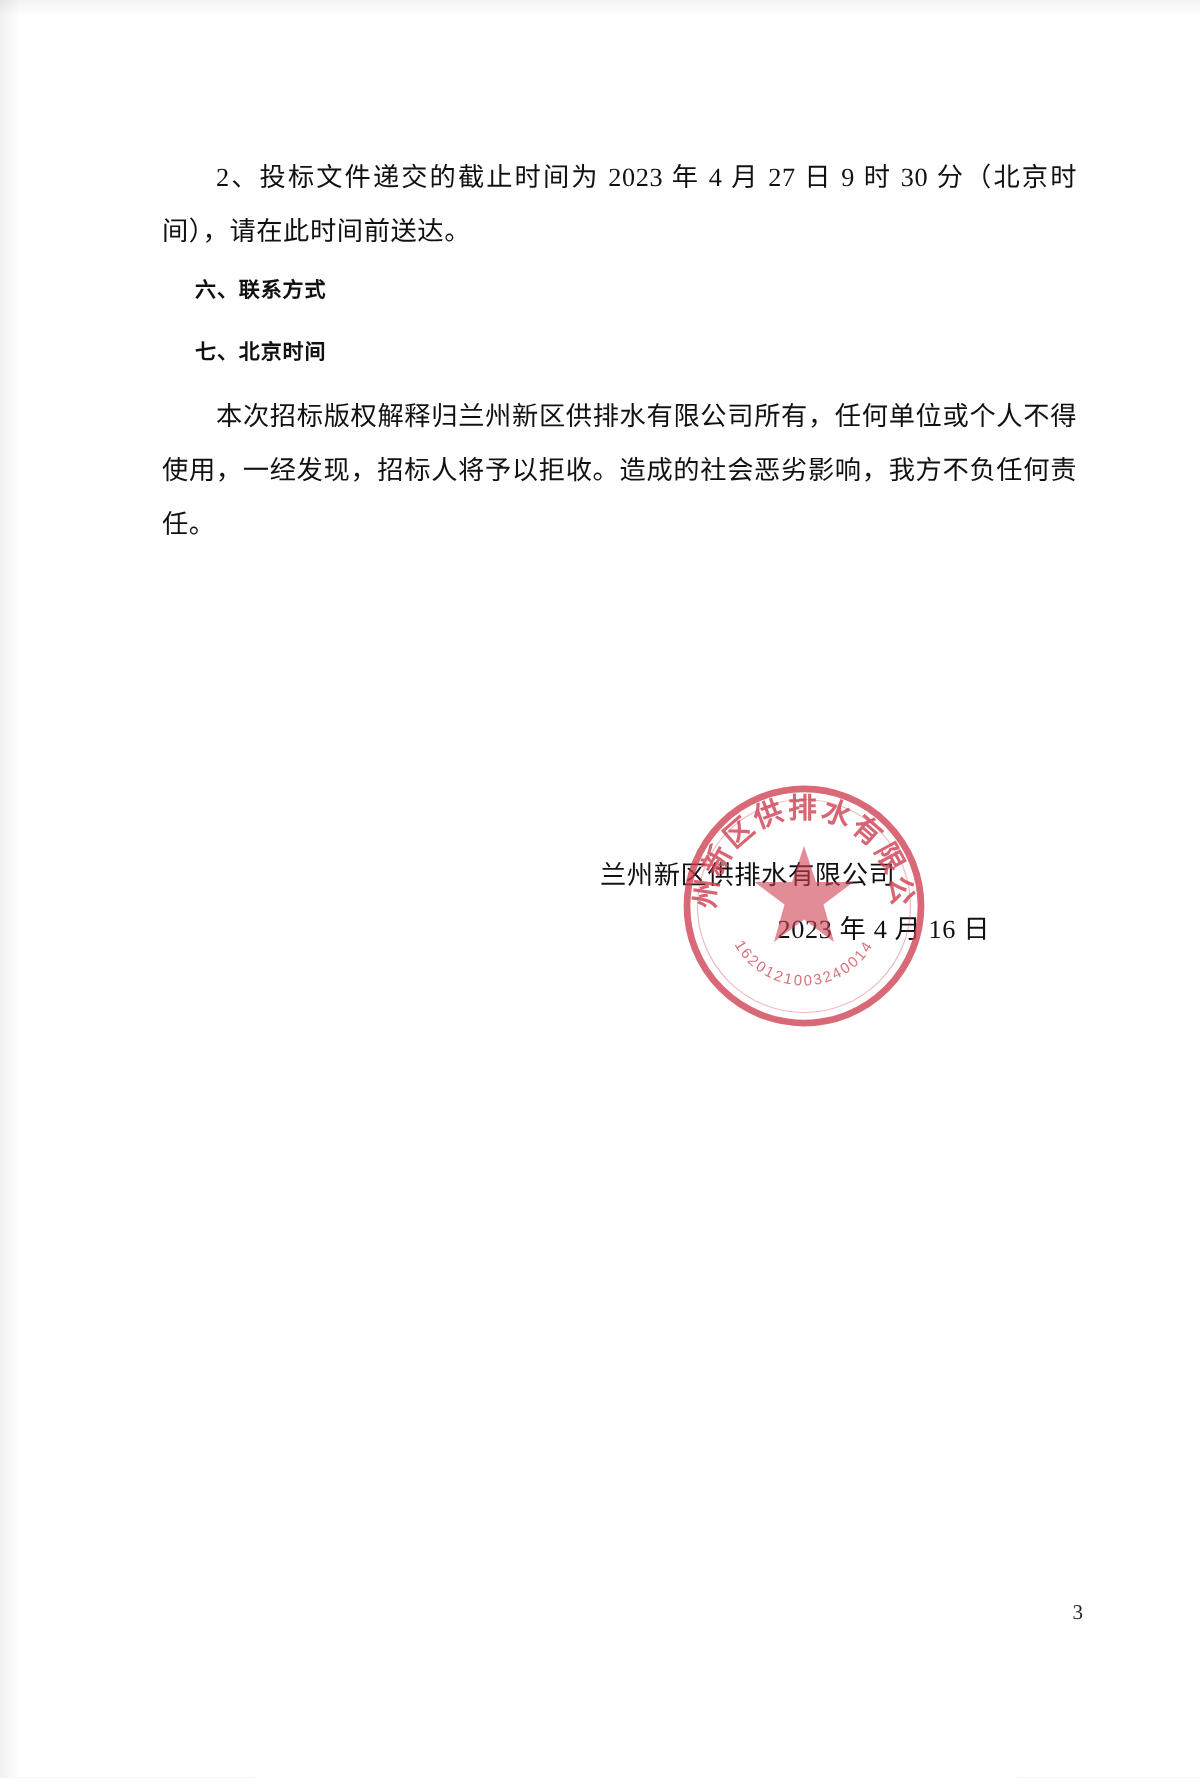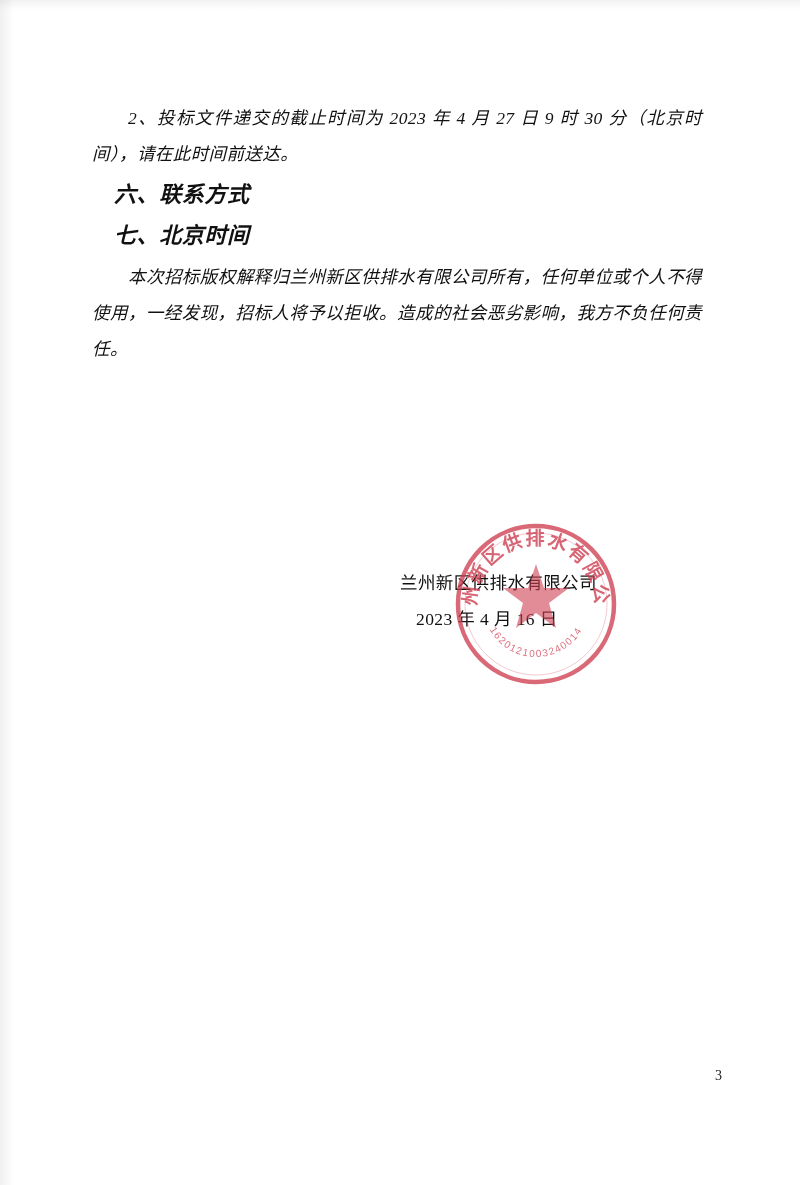--- a/index.html
+++ b/index.html
@@ -27,39 +27,38 @@
   }
   .scan-edge-top {
     position: absolute;
     left: 0; right: 0; top: 0;
     height: 10px;
     background: linear-gradient(to bottom, rgba(0,0,0,0.05), rgba(0,0,0,0));
     pointer-events: none;
   }
   .body-text {
     position: absolute;
-    left: 92px;
+    left: 108px;
     top: 100px;
     width: 610px;
-    font-style: italic;
   }
   p.para {
     margin: 0 0 5px 0;
     font-size: 17.5px;
     line-height: 36px;
     text-align: justify;
     text-justify: inter-ideograph;
     letter-spacing: 0.4px;
   }
   p.indent {
     text-indent: 36px;
   }
   p.heading {
     margin: 0 0 5px 0;
-    font-size: 22px;
+    font-size: 14px;
     line-height: 36px;
     font-weight: bold;
     text-indent: 22px;
     letter-spacing: 0.6px;
   }
   .sig-block {
     position: absolute;
     left: 400px;
     top: 565px;
     width: 260px;
@@ -68,20 +67,21 @@
     line-height: 36px;
   }
   .sig-line {
     white-space: nowrap;
     letter-spacing: 0.4px;
   }
   .sig-date {
     padding-left: 16px;
     white-space: nowrap;
     letter-spacing: 0.4px;
+    text-align: right;
   }
   
   .seal {
     position: absolute;
     left: 452px;
     top: 520px;
     width: 168px;
     height: 168px;
     pointer-events: none;
   }

